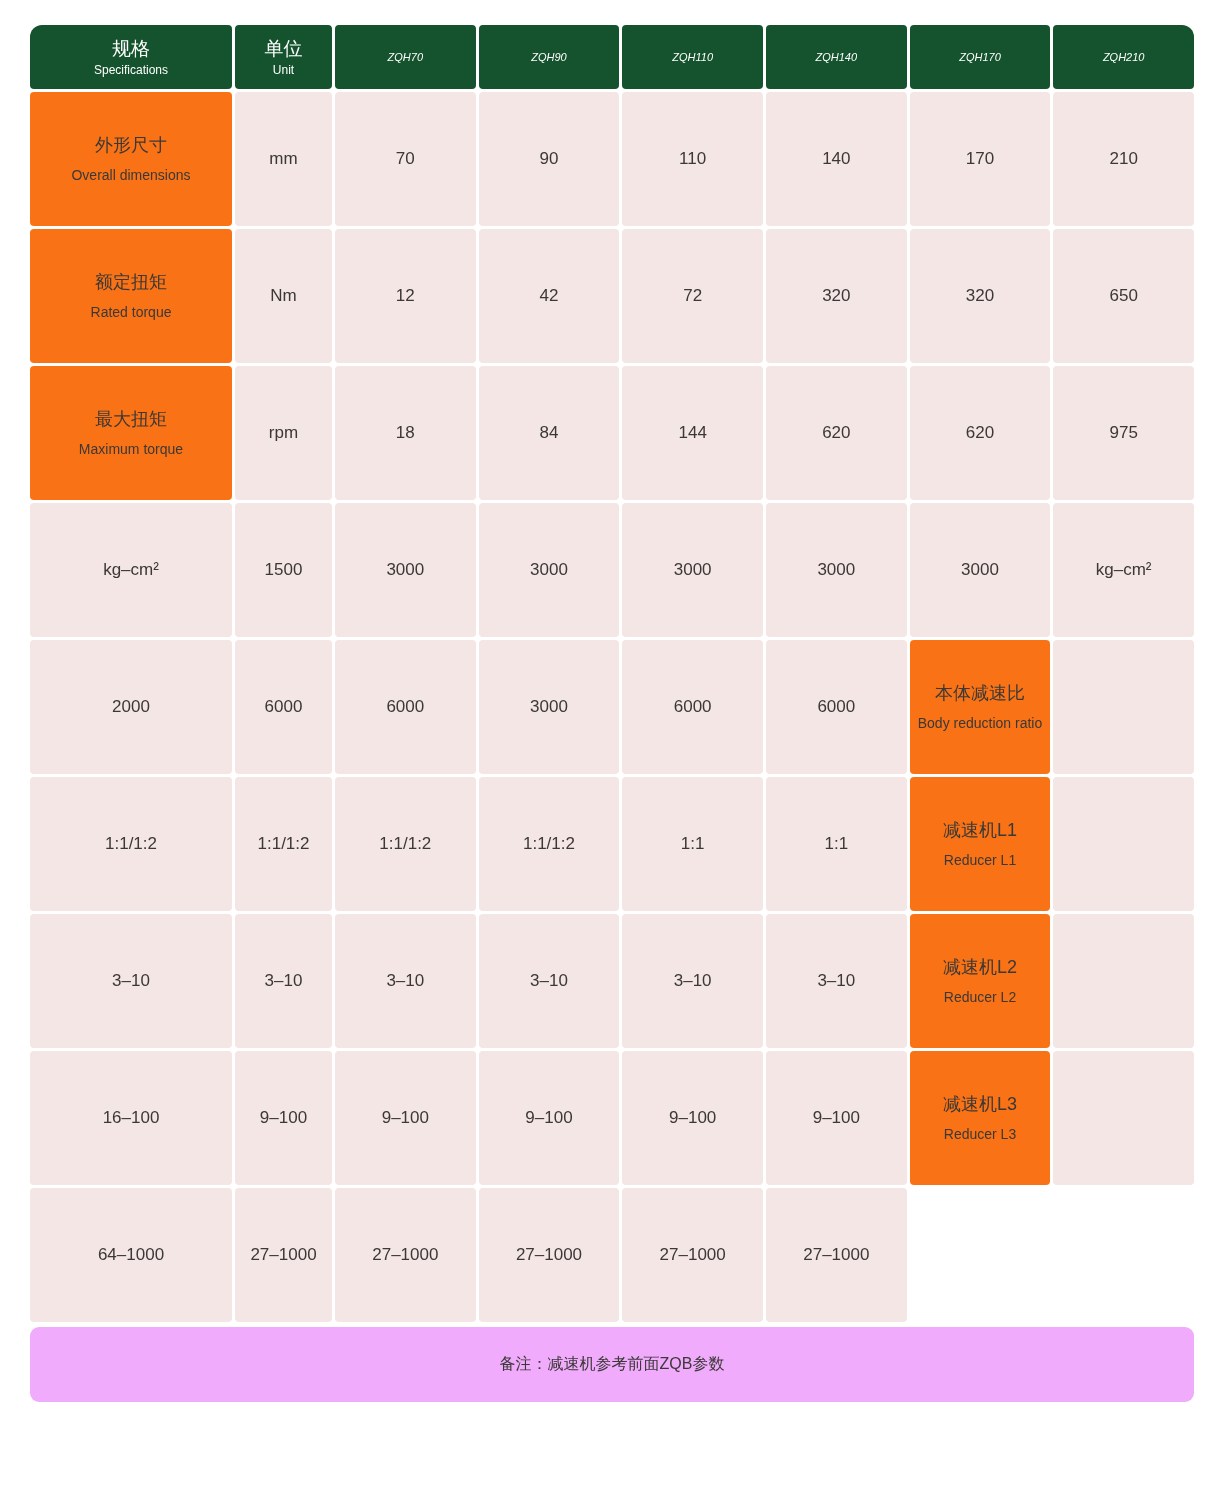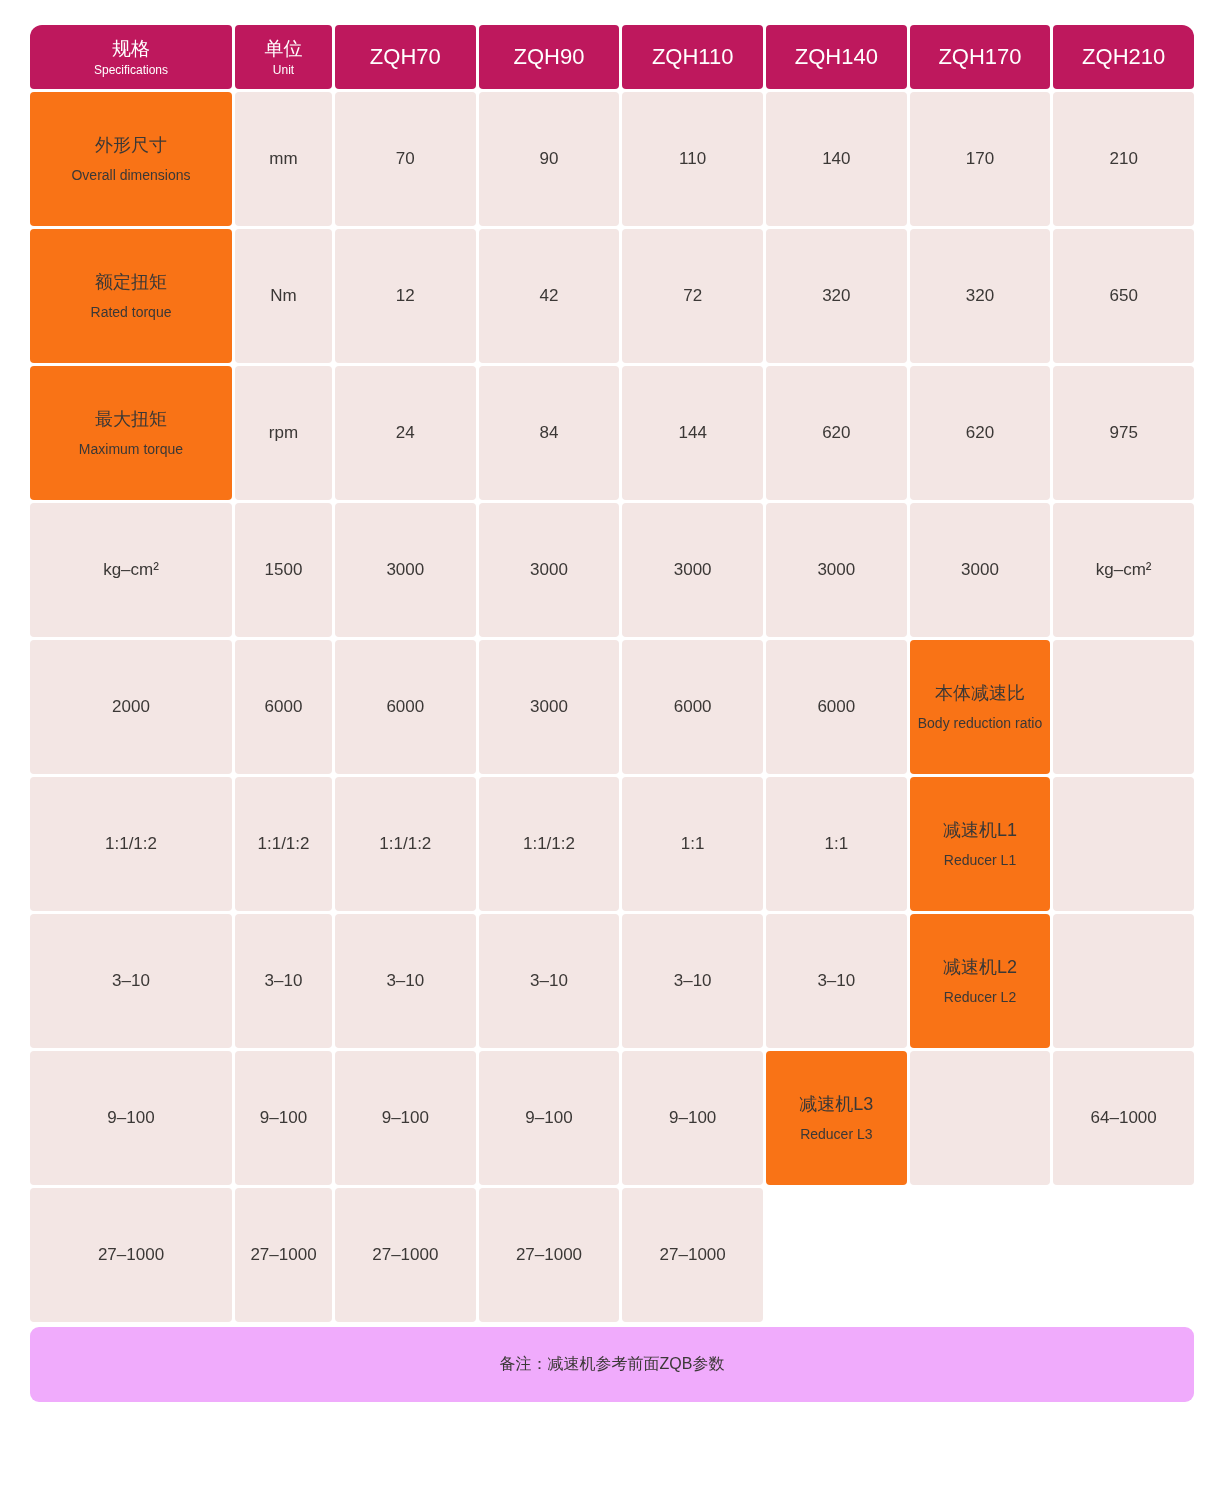--- a/index.html
+++ b/index.html
@@ -13,25 +13,25 @@
     display:grid;
     grid-template-columns:202px 97px repeat(6,1fr);
     grid-template-rows:64px repeat(9,134px);
     gap:3px;
   }
   .cell{
     display:flex;flex-direction:column;align-items:center;justify-content:center;
     border-radius:4px;text-align:center;line-height:1.35;
   }
   .hcell{
-    background:#be185d;color:#ffffff;
+    background:#14532d;color:#ffffff;
   }
   .hcell .zh{font-size:19px;}
   .hcell .en{font-size:12px;margin-top:1px;}
-  .hcell .model{font-size:22px;}
+  .hcell .model{font-size:11px;font-style:italic;}
   .corner-tl{border-top-left-radius:12px;}
   .corner-tr{border-top-right-radius:12px;}
   .labelcell{
     background:#f97316;
   }
   .labelcell .zh{font-size:18px;}
   .labelcell .en{font-size:14px;margin-top:8px;}
   .datacell{
     background:#f3e6e4;font-size:17px;
   }
@@ -127,21 +127,21 @@
     </div>
 
   <div class="cell labelcell">
     <span class="zh">最大扭矩</span>
     <span class="en">Maximum torque</span>
   </div>
   <div class="cell datacell">
       <span>rpm</span>
     </div>
   <div class="cell datacell">
-      <span>24</span>
+      <span>18</span>
     </div>
   <div class="cell datacell">
       <span>84</span>
     </div>
   <div class="cell datacell">
       <span>144</span>
     </div>
   <div class="cell datacell">
       <span>620</span>
     </div>
@@ -247,20 +247,23 @@
   <div class="cell datacell">
       <span>3–10</span>
     </div>
 
   <div class="cell labelcell">
     <span class="zh">减速机L2</span>
     <span class="en">Reducer L2</span>
   </div>
   <div class="cell datacell">
       <span></span>
+    </div>
+  <div class="cell datacell">
+      <span>16–100</span>
     </div>
   <div class="cell datacell">
       <span>9–100</span>
     </div>
   <div class="cell datacell">
       <span>9–100</span>
     </div>
   <div class="cell datacell">
       <span>9–100</span>
     </div>

